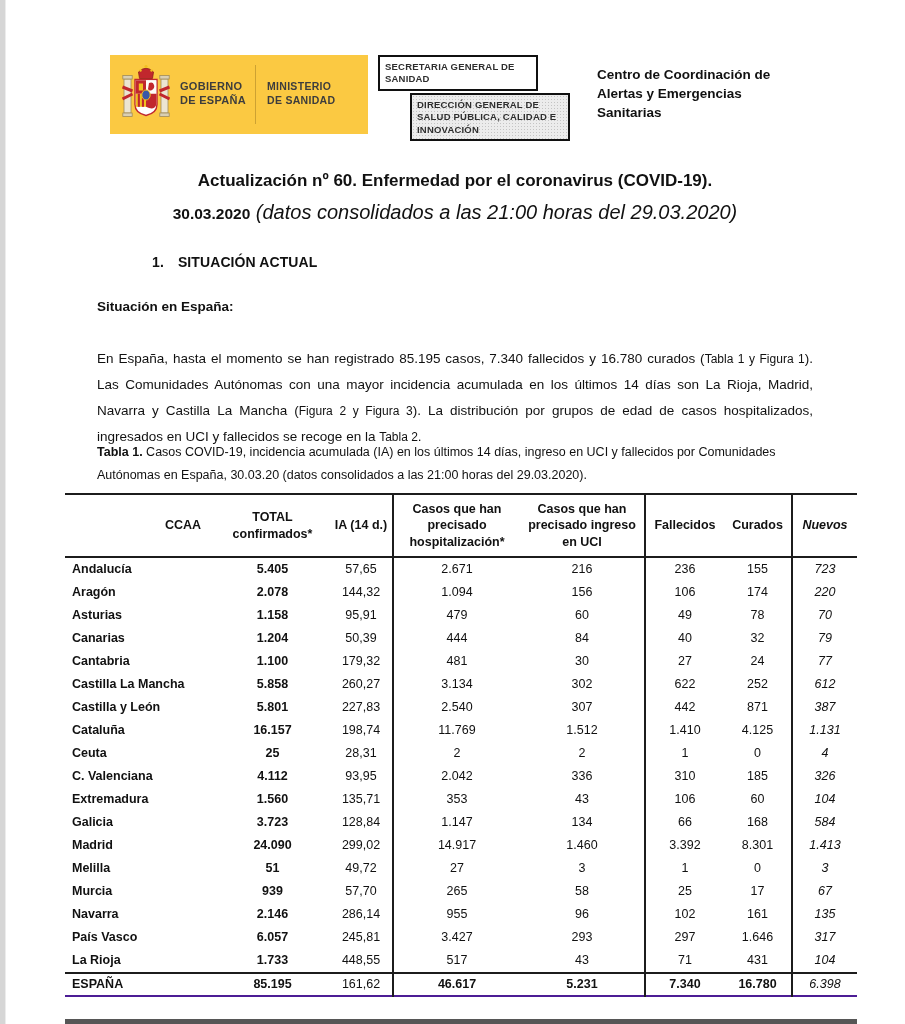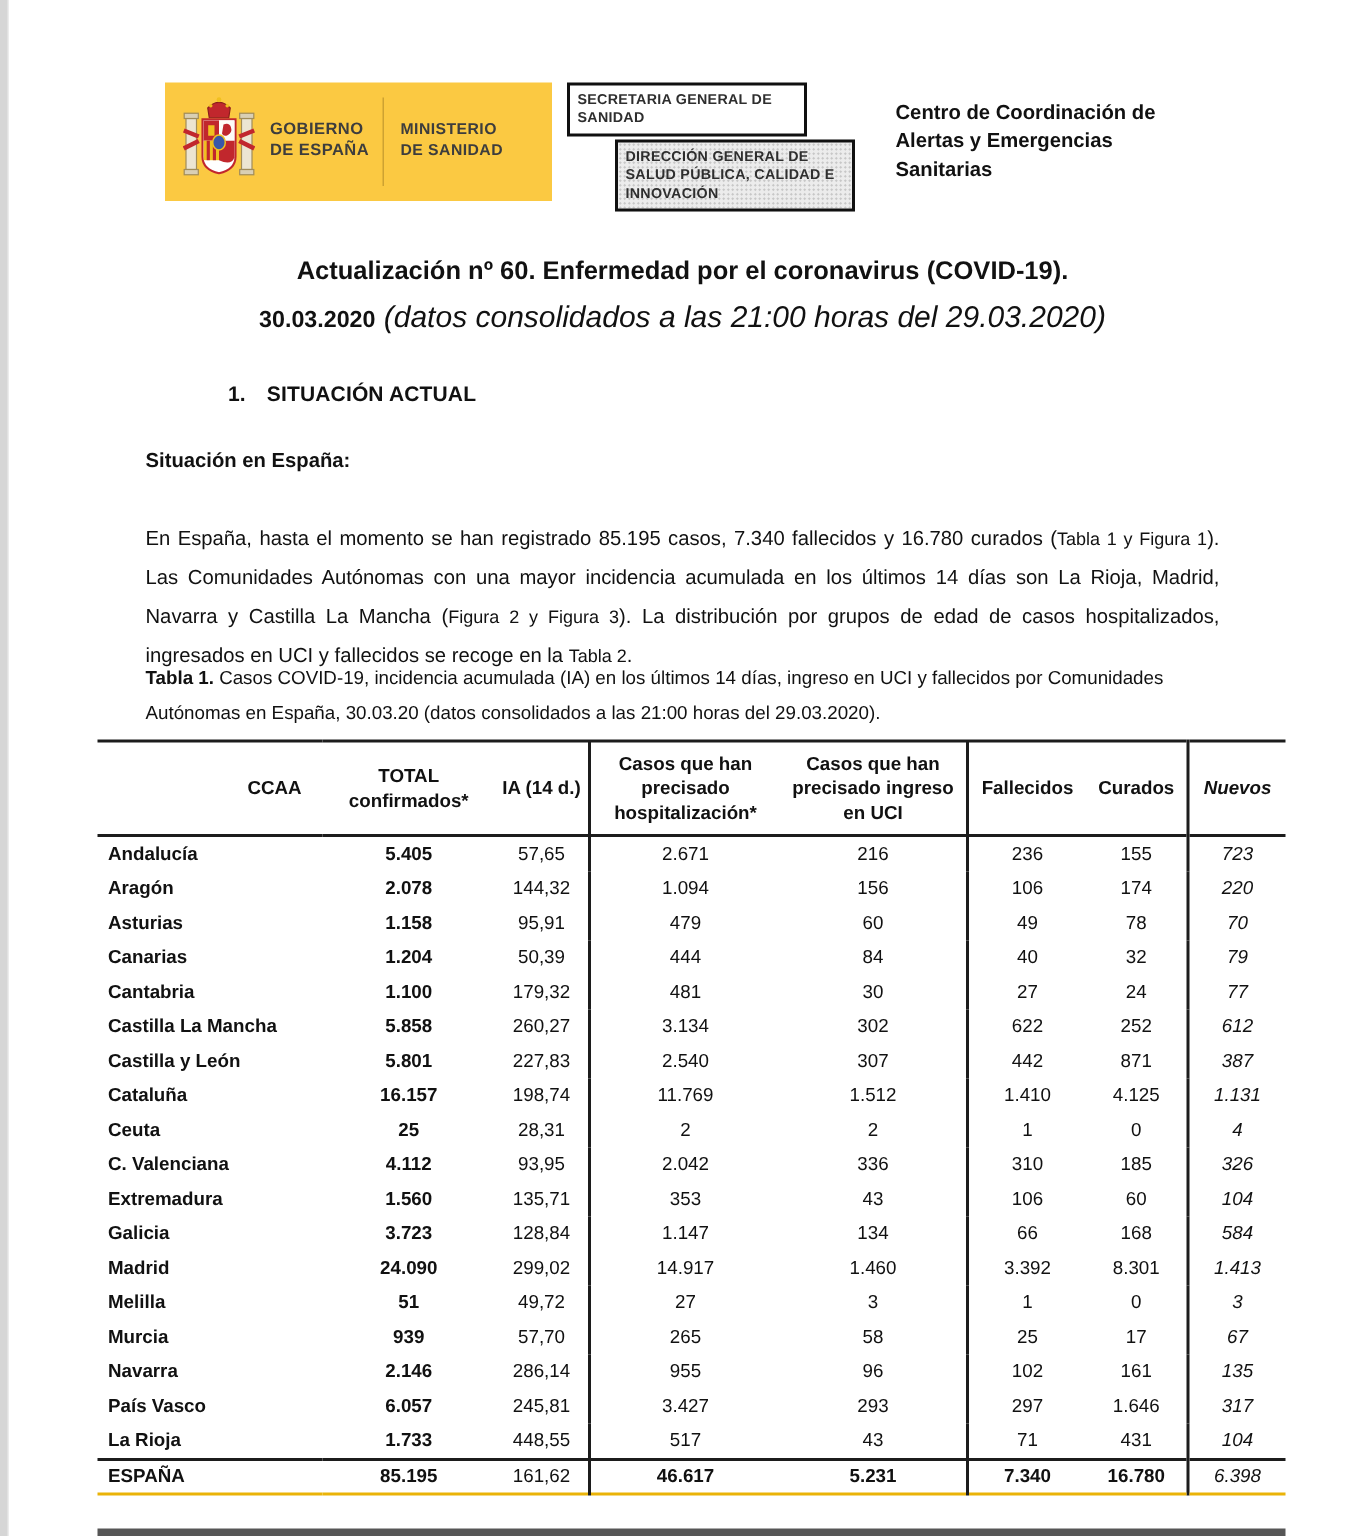--- a/index.html
+++ b/index.html
@@ -44,21 +44,21 @@
   
   #main-table{position:absolute;left:65px;top:493px;width:792px;border-collapse:collapse;table-layout:fixed;font-size:12.5px;color:#111;}
   #main-table thead tr{border-top:2px solid #1c1c1c;border-bottom:2px solid #1c1c1c;height:63px;}
   #main-table th{font-weight:bold;text-align:center;vertical-align:middle;padding:1px 2px;line-height:1.3;}
   #main-table th.h-name{padding-left:88px;}
   #main-table th.h-new{font-style:italic;}
   #main-table td{padding:0 2px;text-align:center;height:23px;line-height:23px;white-space:nowrap;}
   #main-table td.c-name{text-align:left;padding-left:7px;font-weight:bold;}
   #main-table td.c-total{font-weight:bold;}
   #main-table td.c-new{font-style:italic;}
-  #main-table tr.total{border-top:2px solid #1c1c1c;border-bottom:2px solid #eab308;}
+  #main-table tr.total{border-top:2px solid #1c1c1c;border-bottom:2px solid #4c1d95;}
   #main-table tr.total td{font-weight:bold;height:21px;line-height:21px;}
   #main-table tr.total td.c-ia{font-weight:normal;}
   #main-table tr.total td.c-new{font-weight:normal;}
   #main-table th:nth-child(3),#main-table td:nth-child(3),
   #main-table th:nth-child(5),#main-table td:nth-child(5),
   #main-table th:nth-child(7),#main-table td:nth-child(7){border-right:2px solid #1c1c1c;}
 
   .table-bottom-bar{position:absolute;left:65px;top:1019px;width:792px;height:5px;background:#565656;}
 </style>
 </head>

